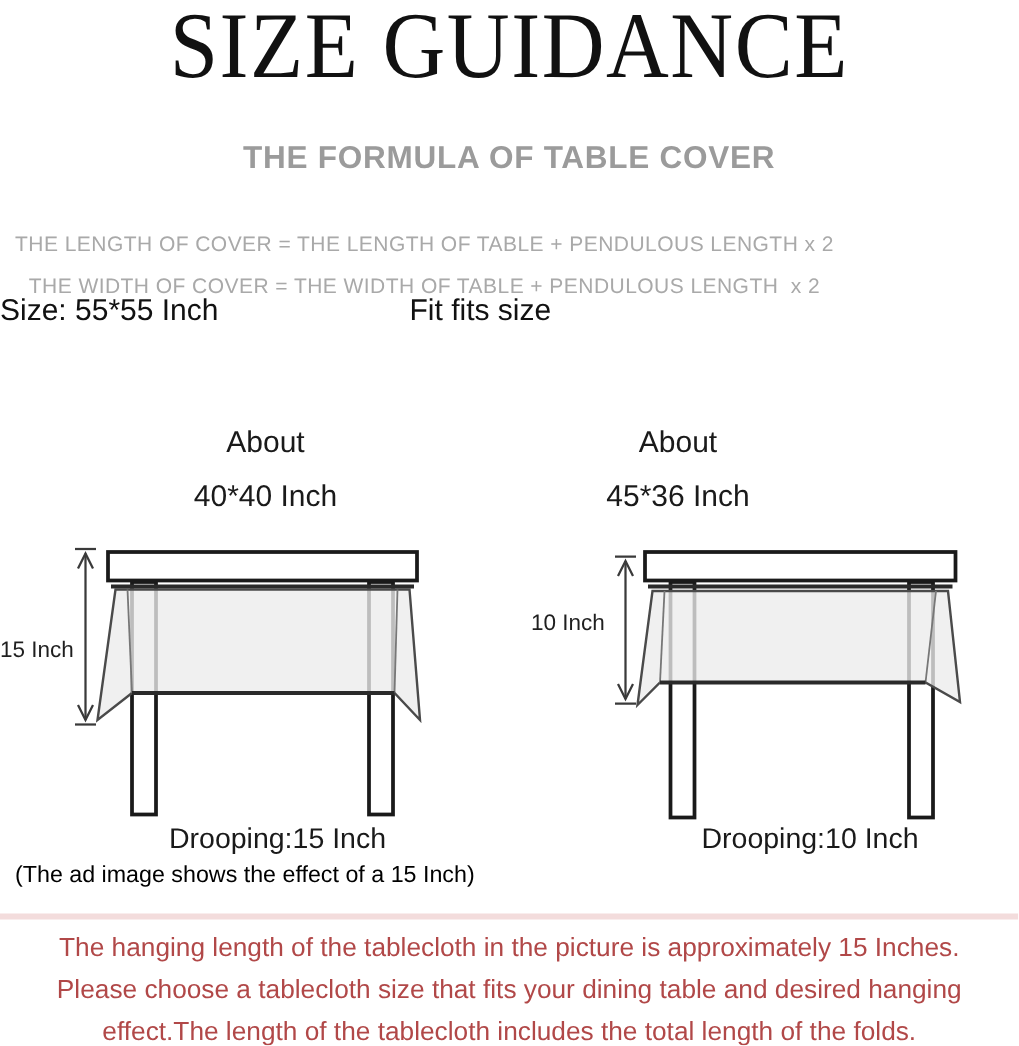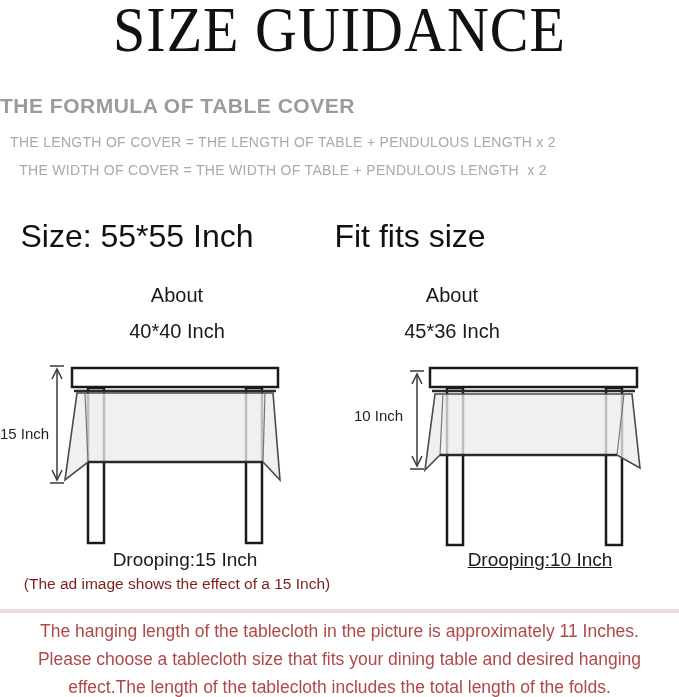--- a/index.html
+++ b/index.html
@@ -20,41 +20,43 @@
     font-size: 58px;
     font-weight: 500;
     color: #111111;
     letter-spacing: 1px;
     transform: scaleY(1.08);
     transform-origin: top center;
     white-space: nowrap;
   }
   .formula-heading {
     top: 94px; left: 0; width: 679px;
+    text-align: center;
     font-size: 21px;
     font-weight: bold;
     color: #9b9b9b;
     letter-spacing: 0.5px;
   }
   .formula-line { 
     left: 0; width: 566px;
     text-align: center;
     font-size: 14px;
     color: #a9a9a9;
     letter-spacing: 0.3px;
     white-space: pre;
+    margin-top: 20px;
   }
   .formula-line-1 { top: 134px; }
   .formula-line-2 { top: 162px; }
 
   .col-heading {
-    top: 218px;
-    font-size: 32px;
+    top: 196px;
+    font-size: 20px;
     color: #111111;
-    text-align: center;
+    text-align: left;
     white-space: nowrap;
   }
   .col-heading.left  { left: 0px;   width: 274px; }
   .col-heading.right { left: 273px; width: 274px; }
 
   .about-label, .table-size {
     text-align: center;
     font-size: 20px;
     color: #1a1a1a;
     white-space: nowrap;
@@ -77,27 +79,27 @@
   .drop-label.left  { left: 0px;   top: 425px; width: 52px; }
   .drop-label.right { left: 354px; top: 407px; width: 54px; }
 
   .drooping-label {
     font-size: 19px;
     color: #1a1a1a;
     text-align: center;
     white-space: nowrap;
   }
   .drooping-label.left  { left: 48px;  top: 549px; width: 274px; }
-  .drooping-label.right { left: 403px; top: 549px; width: 274px; text-decoration: underline; }
+  .drooping-label.right { left: 403px; top: 549px; width: 274px; }
 
   .ad-note {
     left: 10px; top: 575px; width: 334px;
-    text-align: center;
+    text-align: left;
     font-size: 15.5px;
-    color: #7f1d1d;
+    color: #000000;
     white-space: nowrap;
   }
 
   .separator {
     left: 0; top: 609px; width: 679px; height: 4px;
     background: #f3dcdc;
   }
 
   .footer-text {
     left: 0; top: 617px; width: 679px;
@@ -178,18 +180,18 @@
   <div class="abs drop-label right">10 Inch</div>
 
   <div class="abs drooping-label left">Drooping:15 Inch</div>
   <div class="abs drooping-label right">Drooping:10 Inch</div>
 
   <div class="abs ad-note">(The ad image shows the effect of a 15 Inch)</div>
 
   <div class="abs separator"></div>
 
   <div class="abs footer-text">
-    <div>The hanging length of the tablecloth in the picture is approximately 11 Inches.</div>
+    <div>The hanging length of the tablecloth in the picture is approximately 15 Inches.</div>
     <div>Please choose a tablecloth size that fits your dining table and desired hanging</div>
     <div>effect.The length of the tablecloth includes the total length of the folds.</div>
   </div>
 
 </div>
 
 </body></html>

